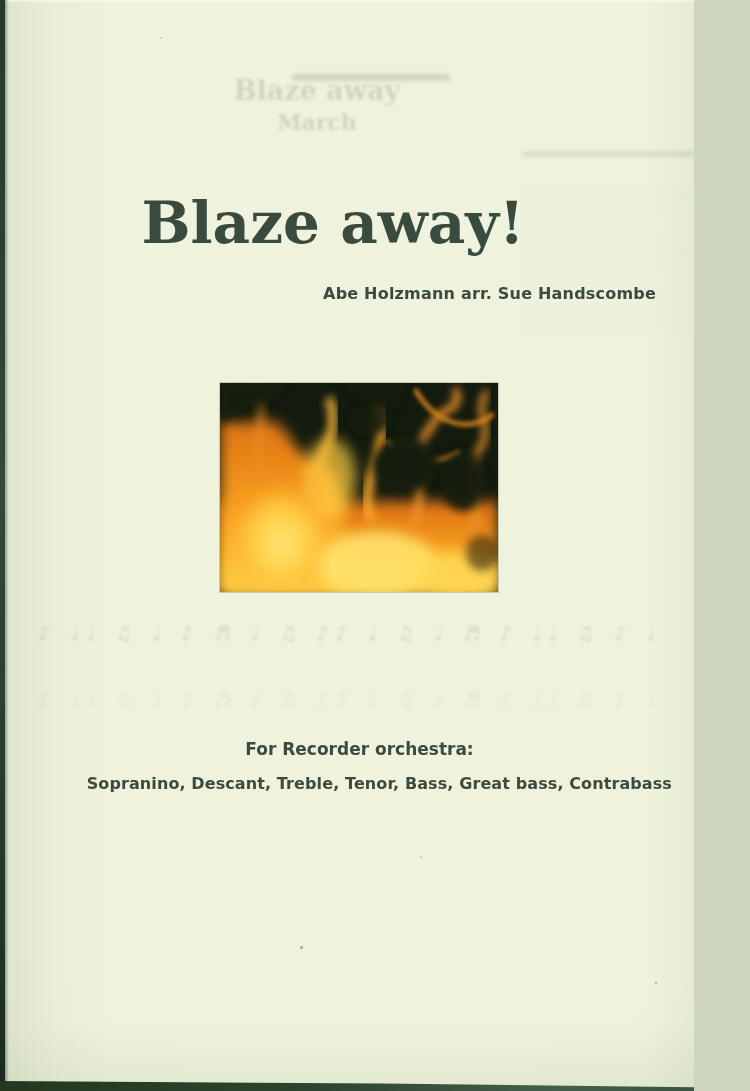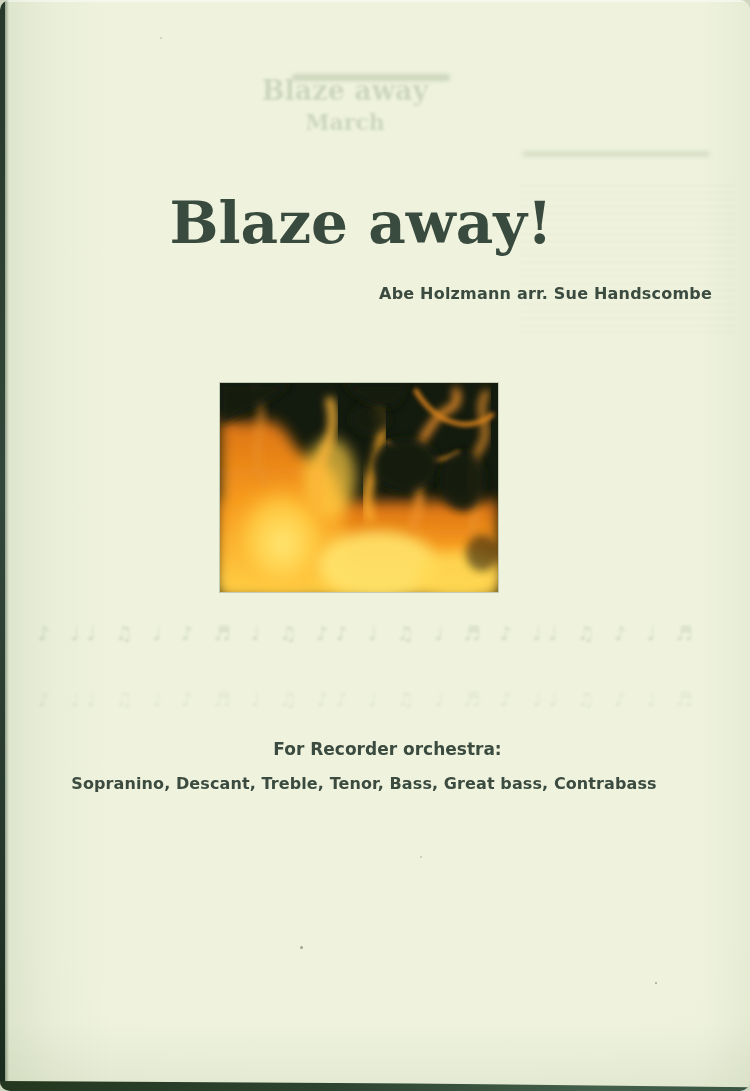--- a/index.html
+++ b/index.html
@@ -2,28 +2,27 @@
 <html><head>
 <meta charset="utf-8">
 <style>
   html,body{margin:0;padding:0;}
   body{
     width:750px;height:1091px;overflow:hidden;
     font-family:"DejaVu Sans", sans-serif;
     background:#cfd6c0;
   }
   .page{
-    position:relative;width:750px;height:1091px;overflow:hidden;
+    position:relative;width:694px;height:1091px;overflow:hidden;
     background-color:#ecf0da;
     background-image:
       linear-gradient(90deg, rgba(148,168,128,0.20) 0px, rgba(148,168,128,0.06) 55px, rgba(148,168,128,0.0) 110px),
       linear-gradient(270deg, rgba(148,168,128,0.10) 0px, rgba(148,168,128,0.0) 50px),
       linear-gradient(0deg, rgba(148,168,128,0.14) 0px, rgba(148,168,128,0.0) 70px),
       radial-gradient(130% 105% at 52% 42%, #eff3de 55%, #e6ecd2 100%);
-    border-radius: 10px;
   }
   
   .edge-left{position:absolute;left:0;top:0;bottom:0;width:5px;
     background:linear-gradient(180deg,#26392a 0%,#33473a 45%,#24372a 80%,#1b2a1e 100%);}
   .edge-left-soft{position:absolute;left:5px;top:0;bottom:0;width:4px;
     background:linear-gradient(90deg,rgba(60,80,60,0.45),rgba(60,80,60,0));}
   .edge-bottom{position:absolute;left:0;right:0;bottom:0;height:10px;
     background:linear-gradient(90deg,#24381f 0%,#2d4430 45%,#44604a 80%,#3a5542 100%);
     clip-path:polygon(0 0,55% 25%,100% 62%,100% 100%,0 100%);}
   .edge-top{position:absolute;left:0;right:0;top:0;height:2px;background:rgba(255,255,255,0.45);}
@@ -50,21 +49,21 @@
   }
   .composer{
     position:absolute;top:284px;left:0;right:38px;text-align:right;
     font-weight:bold;font-size:16px;color:#3c4b40;letter-spacing:0.2px;
   }
   .ensemble{
     position:absolute;top:739px;left:0;right:22px;text-align:center;
     font-weight:bold;font-size:17px;color:#3c4b40;padding-left:47px;
   }
   .instruments{
-    position:absolute;top:774px;left:0;right:22px;text-align:center;
+    position:absolute;top:774px;left:0;right:22px;text-align:right;
     font-weight:bold;font-size:16px;color:#3c4b40;letter-spacing:0.1px;
   }
 
   
   .flame{position:absolute;left:220px;top:383px;width:278px;height:209px;
     box-shadow:0 0 0 1px rgba(120,130,100,0.35);}
   .flame svg{display:block;width:100%;height:100%;}
 </style>
 </head>
 <body>

